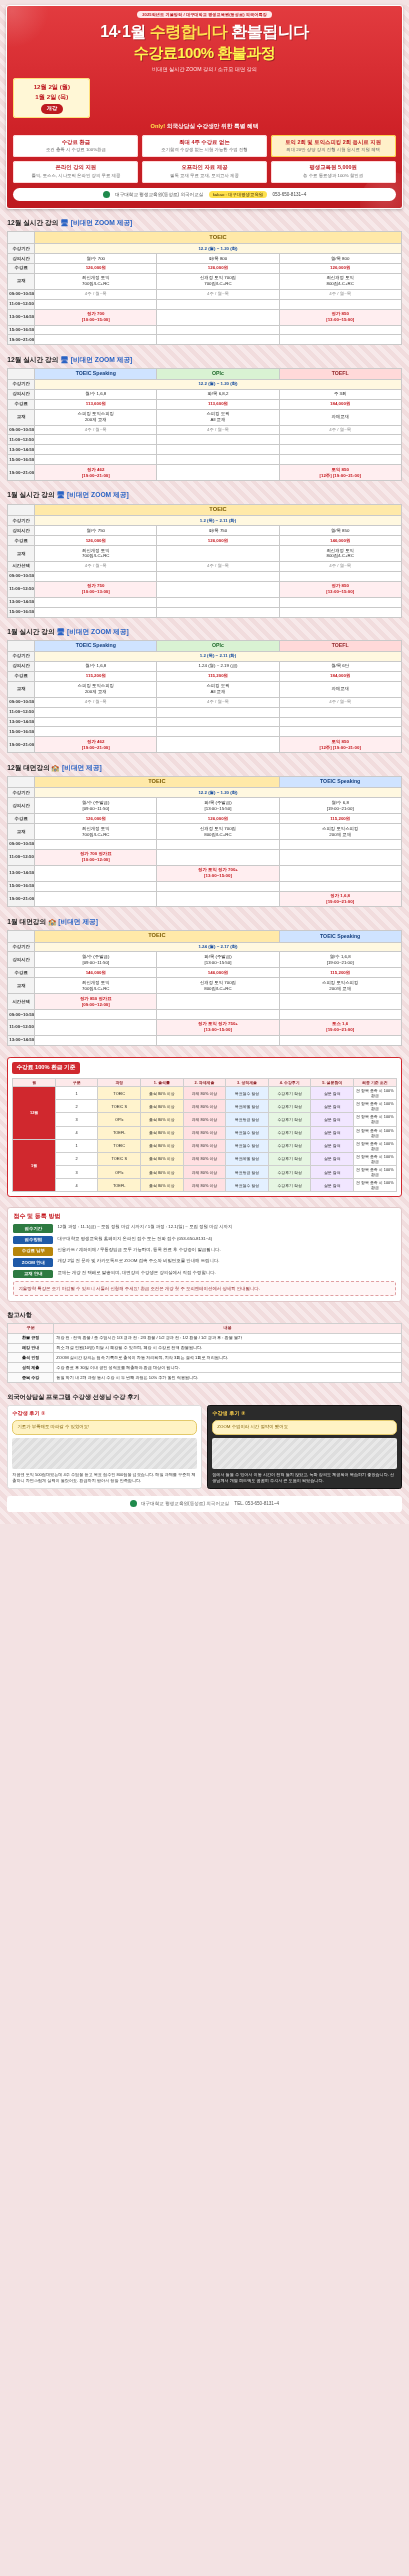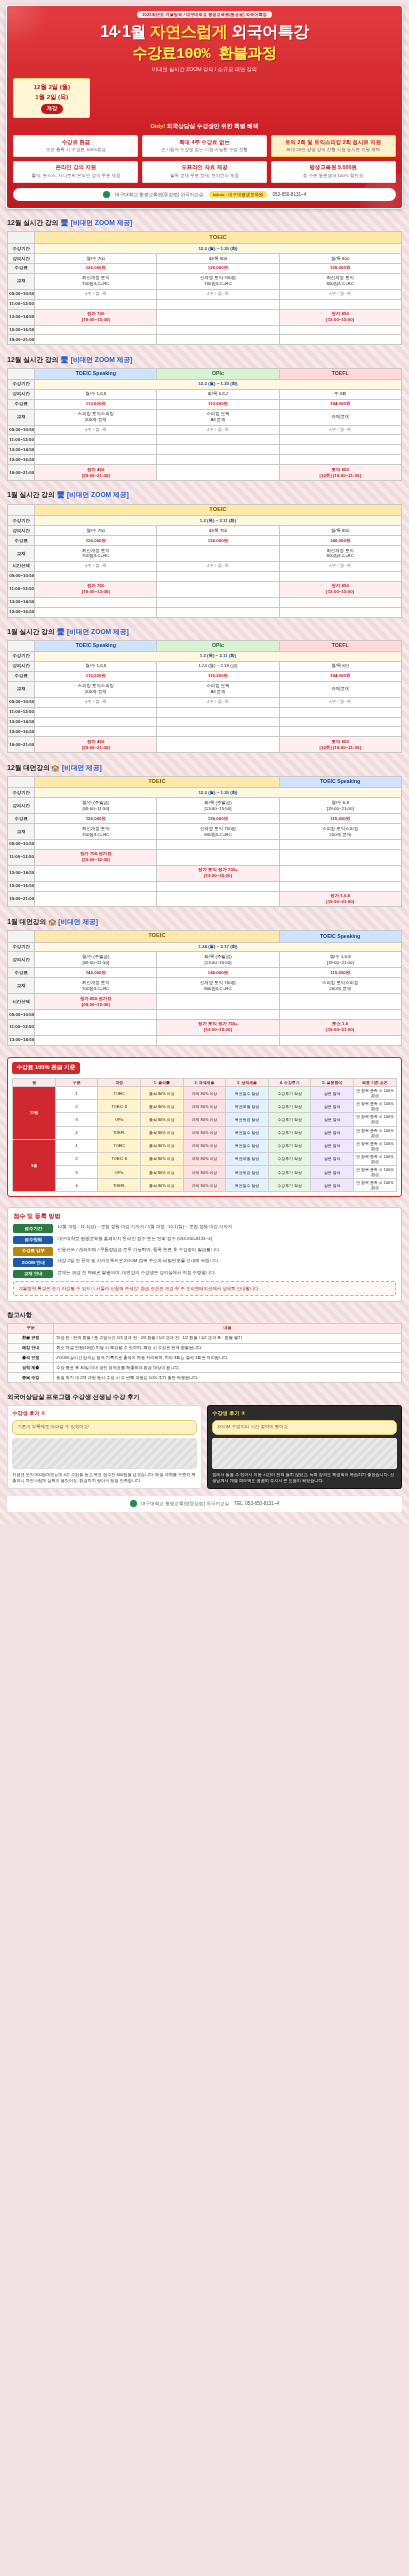--- a/index.html
+++ b/index.html
@@ -47,21 +47,21 @@
     letter-spacing:0.1px; font-weight:bold;
   }
   .hero-title1 {
     text-align:center; font-size:16px; font-weight:bold; margin-top:3.6px;
     letter-spacing:-0.5px; text-shadow:1px 1px 0 rgba(0,0,0,.22);
   }
   .hero-title1 .hl { color:#ffe14d; }
   .hero-title2 {
     text-align:center; margin-top:1px;
     font-size:15px; font-weight:bold; letter-spacing:-0.5px;
-    color:#fff34d; text-shadow:1px 1px 0 rgba(0,0,0,.28);font-family:Liberation Mono, monospace;
+    color:#fff34d; text-shadow:1px 1px 0 rgba(0,0,0,.28);
   }
   .hero-sub {
     text-align:center; font-size:5.2px; margin-top:3.1px; color:#ffe6e7;
   }
   .hero-mid {
     display:flex; gap:5.2px; margin-top:5.2px; align-items:stretch;
   }
   .course-card {
     flex:1;
     background:#fff; color:#c4161c; border-radius:3.1px;
@@ -234,21 +234,21 @@
 </head>
 <body>
 
 <div class="page">
 
   <div class="hero">
     <div class="hero-toprow">
       <span class="hero-eyebrow">2025학년도 겨울방학 / 대구대학교 평생교육원(동성로) 외국어특강</span>
     </div>
     <div class="hero-title1">
-      <span>14·1월 </span><span class="hl">자연스럽게</span><span> 외국어특강</span>
+      <span>14·1월 </span><span class="hl">수령합니다</span><span> 환불됩니다</span>
     </div>
     <div class="hero-title2">수강료100% 환불과정</div>
     <div class="hero-sub">비대면 실시간 ZOOM 강의 / 소규모 대면 강의</div>
 
     <div class="hero-mid">
       <div class="date-card">
         <div class="dl">12월 2일 (월)</div>
         <div class="dl">1월 2일 (목)</div>
         <div class="btn">개강</div>
       </div>

